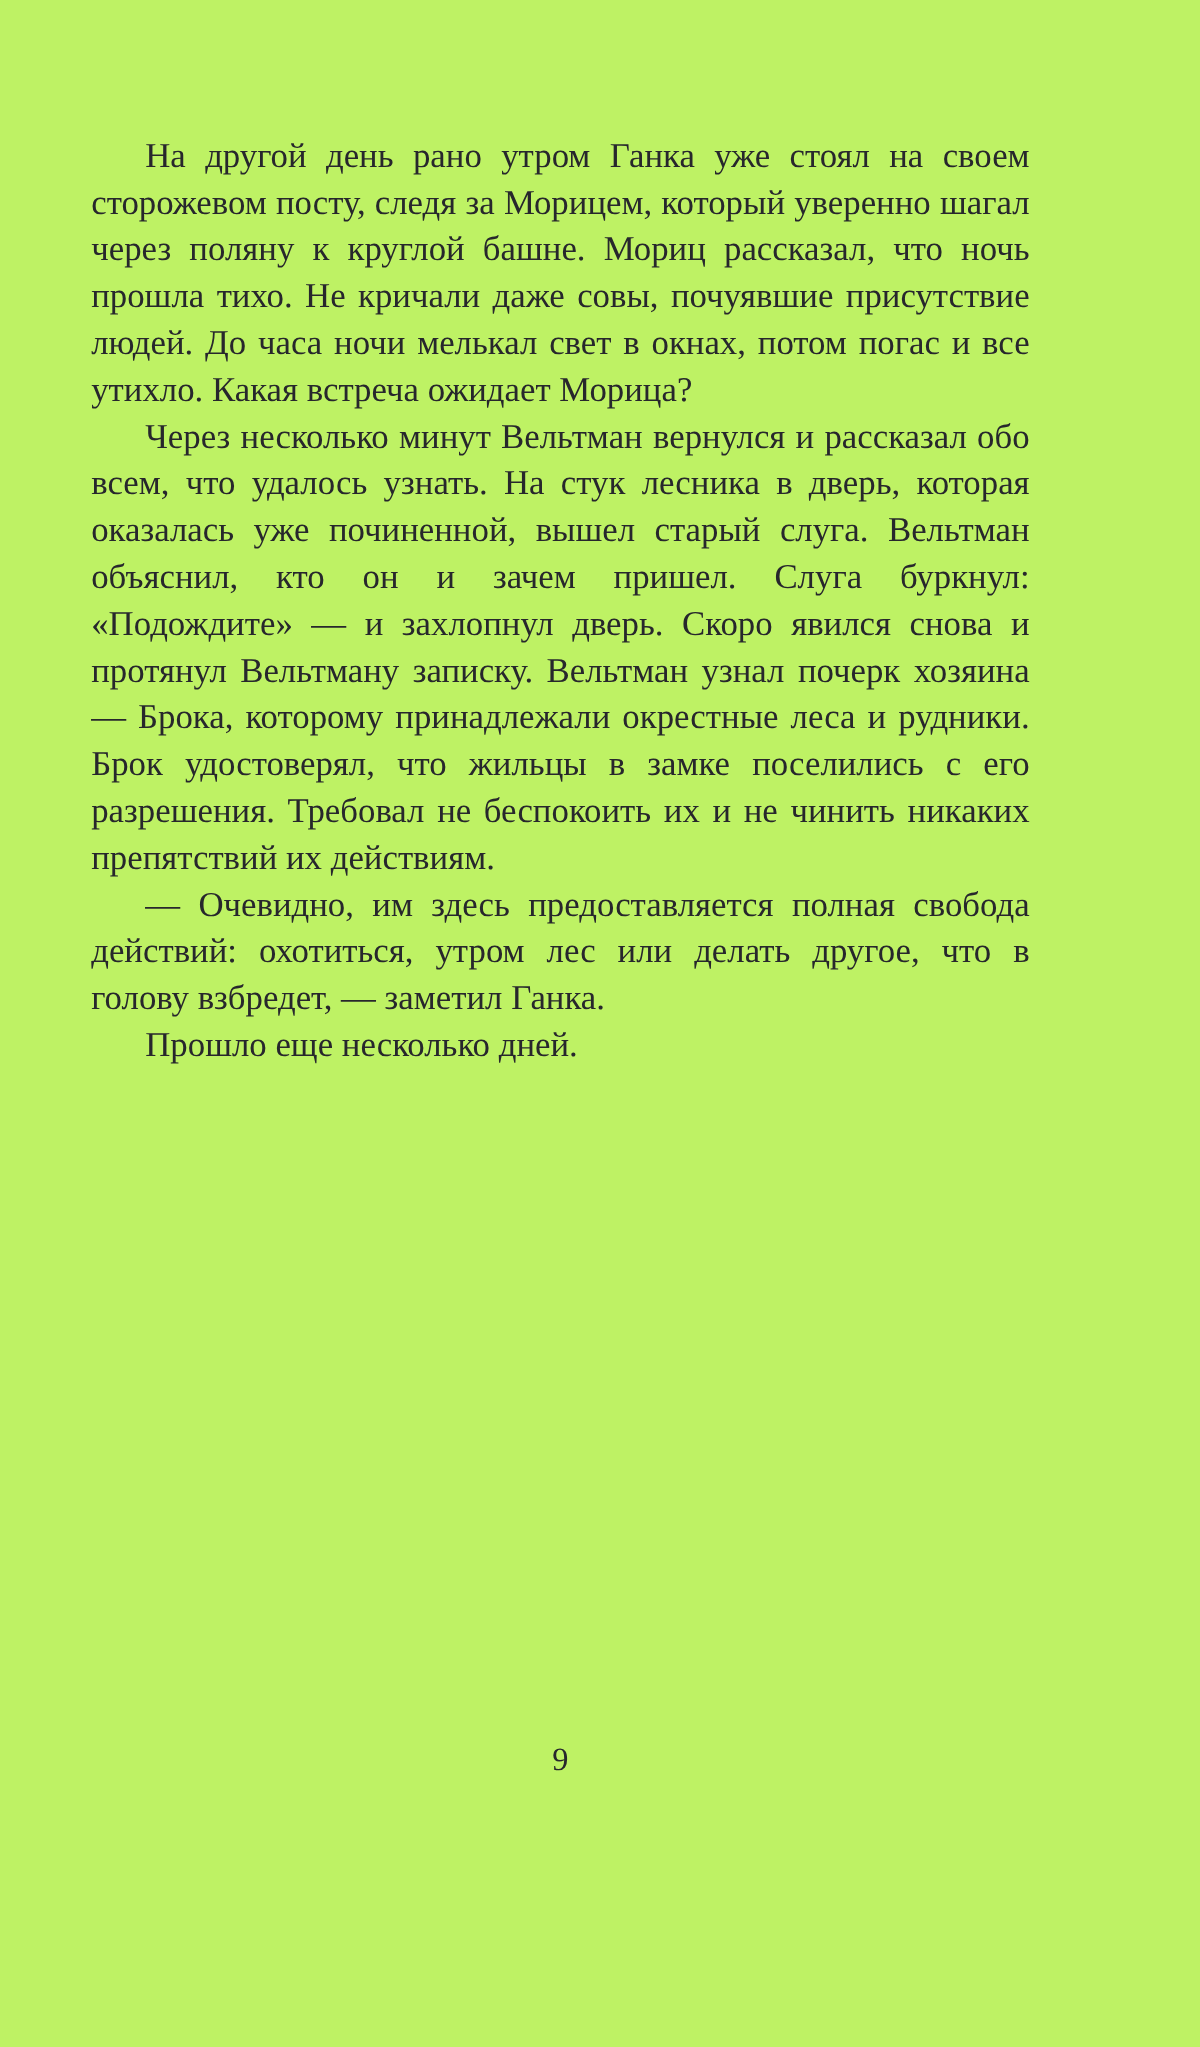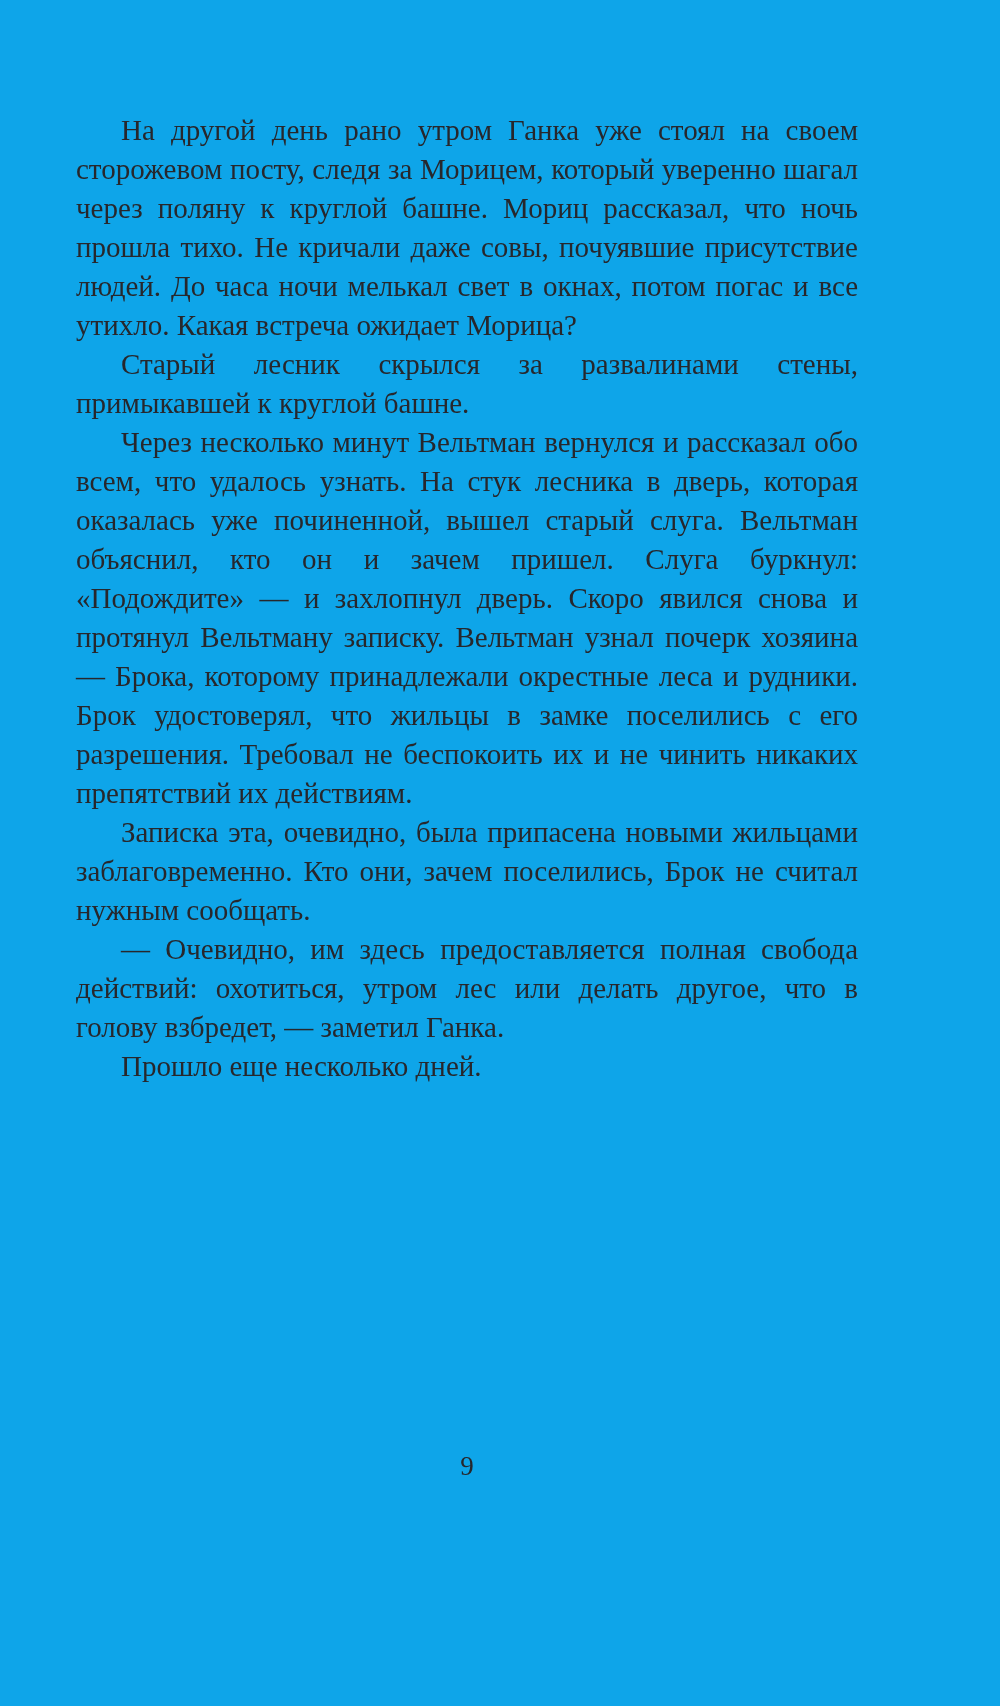--- a/index.html
+++ b/index.html
@@ -4,21 +4,21 @@
 <style>
   html, body {
     margin: 0;
     padding: 0;
     background: #ffffff;
   }
   .book-page {
     position: relative;
     width: 1000px;
     height: 1706px;
-    background: #0ea5e9;
+    background: #bef264;
     font-family: "Liberation Serif", "DejaVu Serif", serif;
     color: #27272c;
     overflow: hidden;
   }
   .text-block {
     position: absolute;
     left: 76px;
     top: 111px;
     width: 782px;
     font-size: 29px;
@@ -40,20 +40,18 @@
     line-height: 32px;
     color: #27272c;
   }
 </style>
 </head>
 <body>
 
 <div class="book-page">
   <div class="text-block">
     <p>На другой день рано утром Ганка уже стоял на своем сторожевом посту, следя за Морицем, который уверенно шагал через поляну к круглой башне. Мориц рассказал, что ночь прошла тихо. Не кричали даже совы, почуявшие присутствие людей. До часа ночи мелькал свет в окнах, потом погас и все утихло. Какая встреча ожидает Морица?</p>
-    <p>Старый лесник скрылся за развалинами стены, примыкавшей к круглой башне.</p>
     <p>Через несколько минут Вельтман вернулся и рассказал обо всем, что удалось узнать. На стук лесника в дверь, которая оказалась уже починенной, вышел старый слуга. Вельтман объяснил, кто он и зачем пришел. Слуга буркнул: «Подождите» — и захлопнул дверь. Скоро явился снова и протянул Вельтману записку. Вельтман узнал почерк хозяина — Брока, которому принадлежали окрестные леса и рудники. Брок удостоверял, что жильцы в замке поселились с его разрешения. Требовал не беспокоить их и не чинить никаких препятствий их действиям.</p>
-    <p>Записка эта, очевидно, была припасена новыми жильцами заблаговременно. Кто они, зачем поселились, Брок не считал нужным сообщать.</p>
     <p>— Очевидно, им здесь предоставляется полная свобода действий: охотиться, утром лес или делать другое, что в голову взбредет, — заметил Ганка.</p>
     <p>Прошло еще несколько дней.</p>
   </div>
   <div class="page-number">9</div>
 </div>
 
 </body></html>

